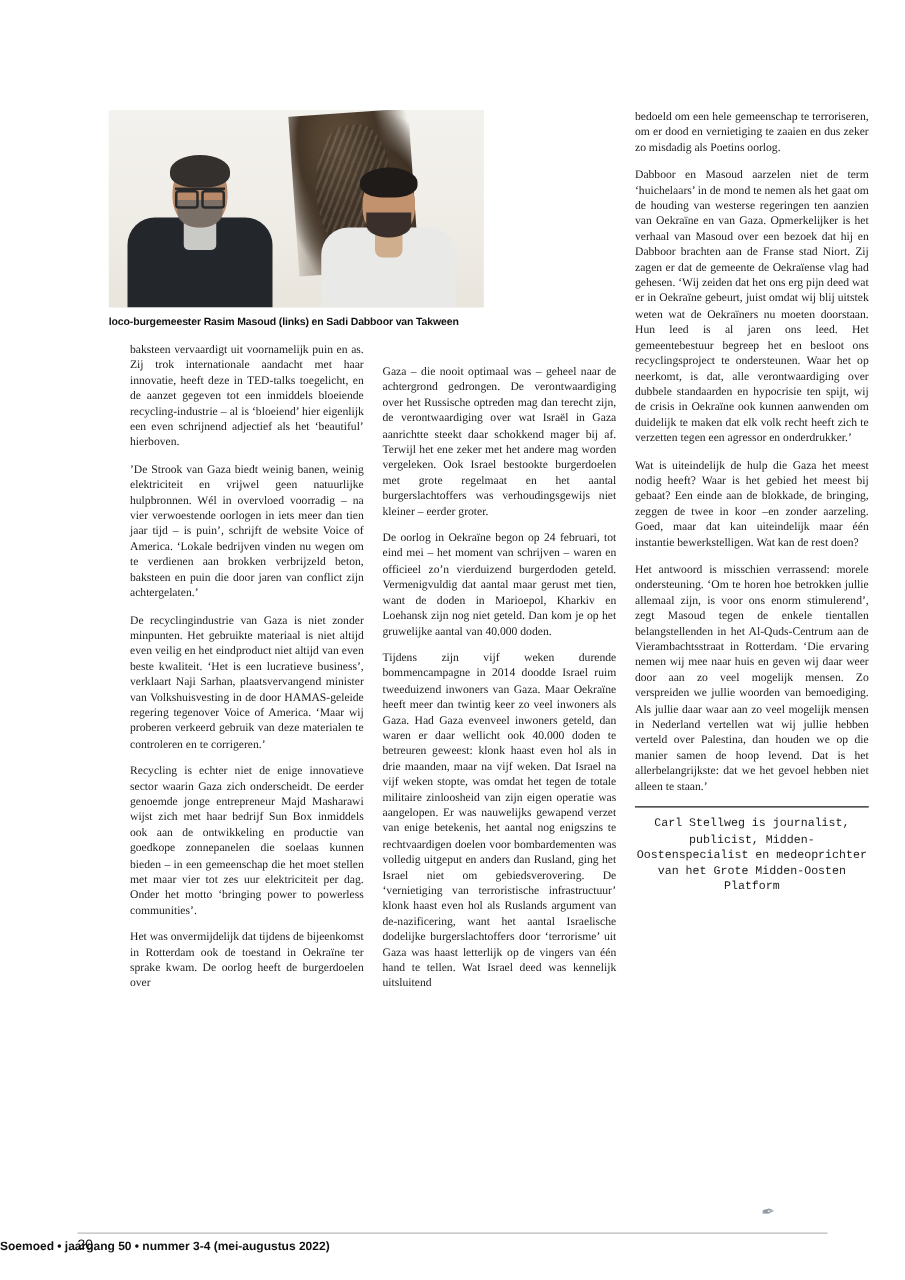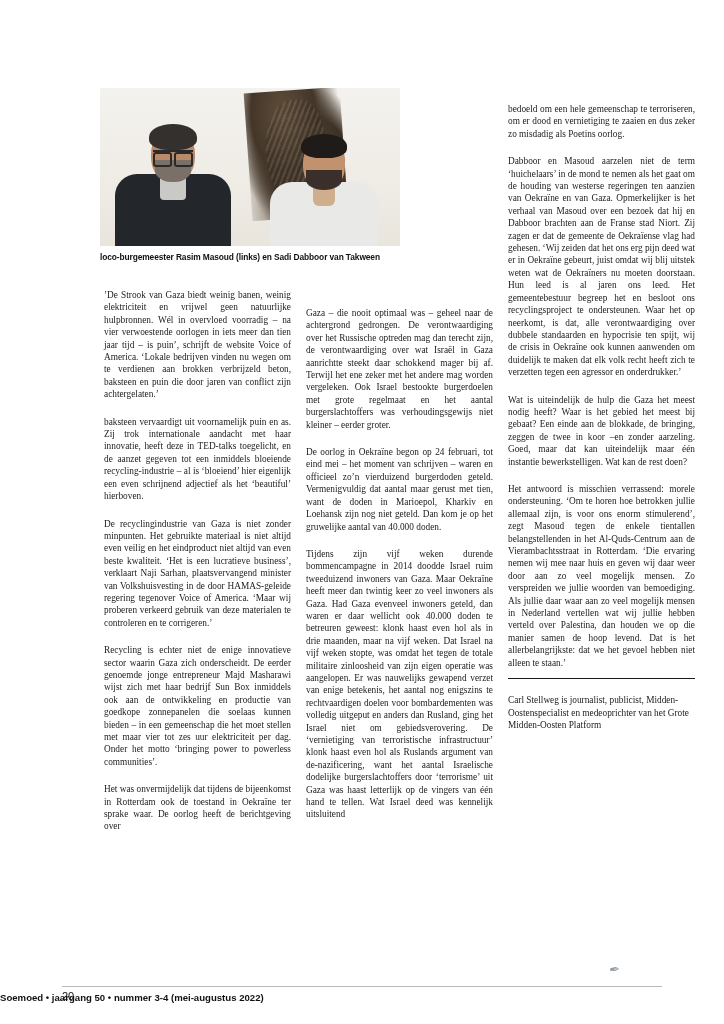--- a/index.html
+++ b/index.html
@@ -20,21 +20,21 @@
     position: absolute;
     left: 0; top: 0;
     width: 724px;
     height: 1024px;
     background: #fff;
   }
 
   
   .photo-block {
     position: absolute;
-    left: 100px;
+    left: 87px;
     top: 88px;
     width: 296px;
   }
   .photo {
     width: 300px;
     height: 158px;
     background: #f0eee9;
     position: relative;
     overflow: hidden;
     border: 0;
@@ -149,32 +149,33 @@
     font-size: 9.3px;
     line-height: 1.335;
     text-align: justify;
     color: #1b1b1b;
     hyphens: auto;
   }
   .col.left   { left: 104px;  top: 274px;  height: 700px; }
   .col.middle { left: 306px;  top: 292px;  height: 700px; }
   .col.right  { left: 508px;  top: 88px;   height: 886px; }
 
-  .col p { margin: 15px 0 9px 0; }
+  .col p { margin: 0 0 9px 0; }
 
   .rule {
     border: 0;
     border-top: 1.6px solid #1a1a1a;
     margin: 4px 0 7px 0;
     width: 100%;
   }
   .bio {
     font-size: 9.3px;
     line-height: 1.35;
-    text-align: left;
+    text-align: center;
+    font-family: Liberation Mono, monospace;
   }
 
   
   .footer-line {
     position: absolute;
     left: 62px;
     right: 62px;
     top: 986px;
     border-top: 1px solid #b9b9b9;
   }
@@ -231,25 +232,25 @@
         <div class="body"></div>
         <div class="head"></div>
         <div class="hair"></div>
         <div class="beard"></div>
       </div>
     </div>
     <div class="caption">loco-burgemeester Rasim Masoud (links) en Sadi Dabboor van Takween</div>
   </div>
 
   <div class="col left">
+    <p>baksteen vervaardigt uit voornamelijk puin en as. Zij trok internationale aandacht met haar innovatie, heeft deze in TED-talks toegelicht, en de aanzet gegeven tot een inmiddels bloeiende recycling-industrie – al is ‘bloeiend’ hier eigenlijk een even schrijnend adjectief als het ‘beautiful’ hierboven.</p>
     <p>’De Strook van Gaza biedt weinig banen, weinig elektriciteit en vrijwel geen natuurlijke hulpbronnen. Wél in overvloed voorradig – na vier verwoestende oorlogen in iets meer dan tien jaar tijd – is puin’, schrijft de website Voice of America. ‘Lokale bedrijven vinden nu wegen om te verdienen aan brokken verbrijzeld beton, baksteen en puin die door jaren van conflict zijn achtergelaten.’</p>
-    <p>baksteen vervaardigt uit voornamelijk puin en as. Zij trok internationale aandacht met haar innovatie, heeft deze in TED-talks toegelicht, en de aanzet gegeven tot een inmiddels bloeiende recycling-industrie – al is ‘bloeiend’ hier eigenlijk een even schrijnend adjectief als het ‘beautiful’ hierboven.</p>
     <p>De recyclingindustrie van Gaza is niet zonder minpunten. Het gebruikte materiaal is niet altijd even veilig en het eindproduct niet altijd van even beste kwaliteit. ‘Het is een lucratieve business’, verklaart Naji Sarhan, plaatsvervangend minister van Volkshuisvesting in de door HAMAS-geleide regering tegenover Voice of America. ‘Maar wij proberen verkeerd gebruik van deze materialen te controleren en te corrigeren.’</p>
     <p>Recycling is echter niet de enige innovatieve sector waarin Gaza zich onderscheidt. De eerder genoemde jonge entrepreneur Majd Masharawi wijst zich met haar bedrijf Sun Box inmiddels ook aan de ontwikkeling en productie van goedkope zonnepanelen die soelaas kunnen bieden – in een gemeenschap die het moet stellen met maar vier tot zes uur elektriciteit per dag. Onder het motto ‘bringing power to powerless communities’.</p>
-    <p>Het was onvermijdelijk dat tijdens de bijeenkomst in Rotterdam ook de toestand in Oekraïne ter sprake waar. De oorlog heeft de berichtgeving over</p>
+    <p>Het was onvermijdelijk dat tijdens de bijeenkomst in Rotterdam ook de toestand in Oekraïne ter sprake kwam. De oorlog heeft de burgerdoelen over</p>
   </div>
 
   <div class="col middle">
     <p>Gaza – die nooit optimaal was – geheel naar de achtergrond gedrongen. De verontwaardiging over het Russische optreden mag dan terecht zijn, de verontwaardiging over wat Israël in Gaza aanrichtte steekt daar schokkend mager bij af. Terwijl het ene zeker met het andere mag worden vergeleken. Ook Israel bestookte burgerdoelen met grote regelmaat en het aantal burgerslachtoffers was verhoudingsgewijs niet kleiner – eerder groter.</p>
     <p>De oorlog in Oekraïne begon op 24 februari, tot eind mei – het moment van schrijven – waren en officieel zo’n vierduizend burgerdoden geteld. Vermenigvuldig dat aantal maar gerust met tien, want de doden in Marioepol, Kharkiv en Loehansk zijn nog niet geteld. Dan kom je op het gruwelijke aantal van 40.000 doden.</p>
     <p>Tijdens zijn vijf weken durende bommencampagne in 2014 doodde Israel ruim tweeduizend inwoners van Gaza. Maar Oekraïne heeft meer dan twintig keer zo veel inwoners als Gaza. Had Gaza evenveel inwoners geteld, dan waren er daar wellicht ook 40.000 doden te betreuren geweest: klonk haast even hol als in drie maanden, maar na vijf weken. Dat Israel na vijf weken stopte, was omdat het tegen de totale militaire zinloosheid van zijn eigen operatie was aangelopen. Er was nauwelijks gewapend verzet van enige betekenis, het aantal nog enigszins te rechtvaardigen doelen voor bombardementen was volledig uitgeput en anders dan Rusland, ging het Israel niet om gebiedsverovering. De ‘vernietiging van terroristische infrastructuur’ klonk haast even hol als Ruslands argument van de-nazificering, want het aantal Israelische dodelijke burgerslachtoffers door ‘terrorisme’ uit Gaza was haast letterlijk op de vingers van één hand te tellen. Wat Israel deed was kennelijk uitsluitend</p>
   </div>
 
   <div class="col right">
     <p>bedoeld om een hele gemeenschap te terroriseren, om er dood en vernietiging te zaaien en dus zeker zo misdadig als Poetins oorlog.</p>

